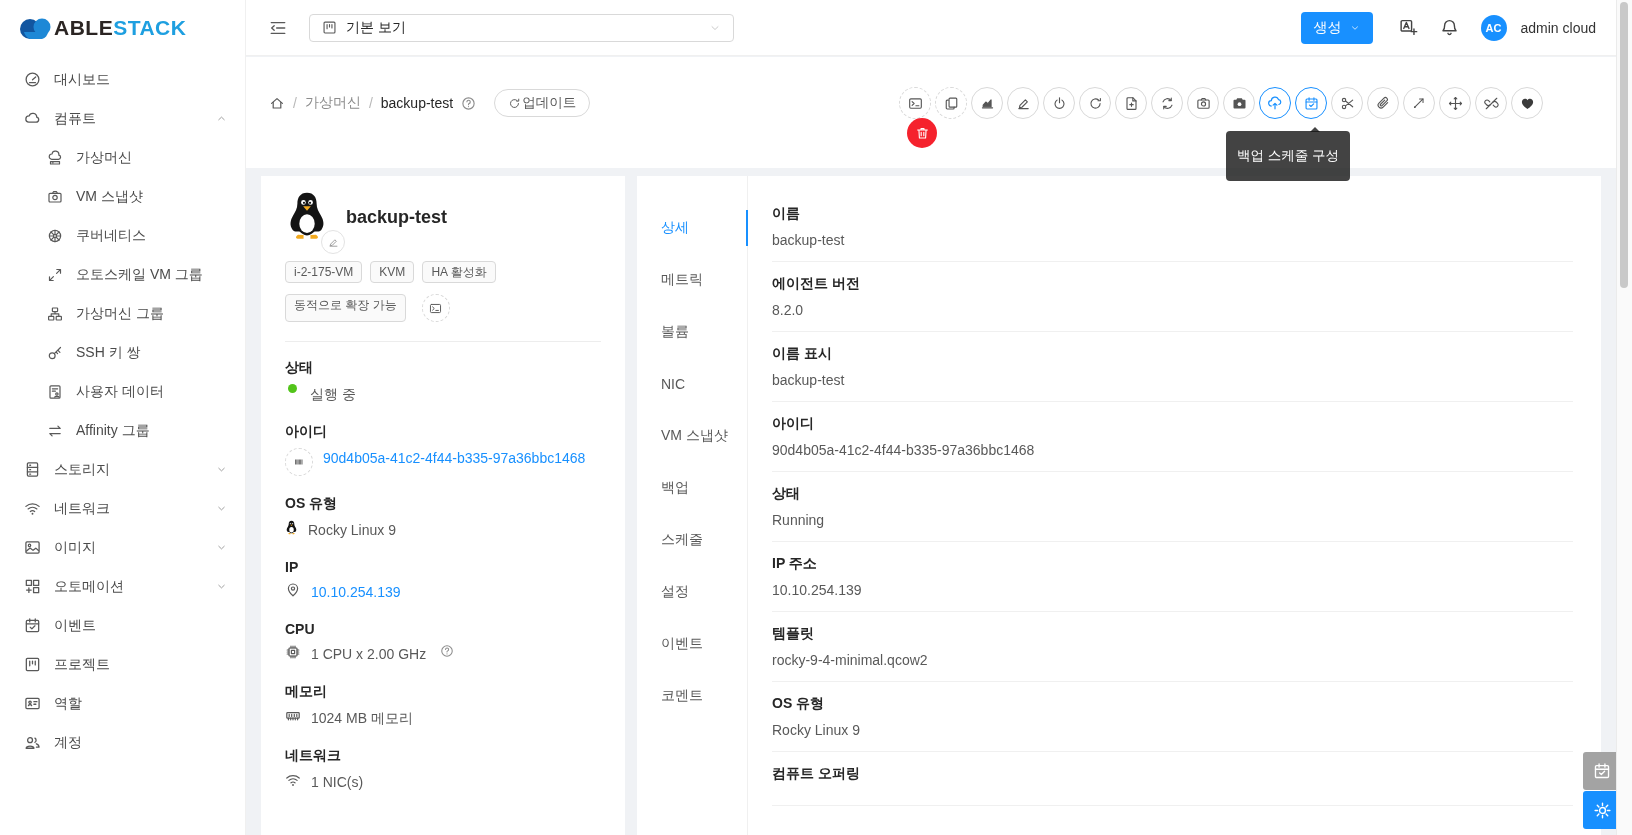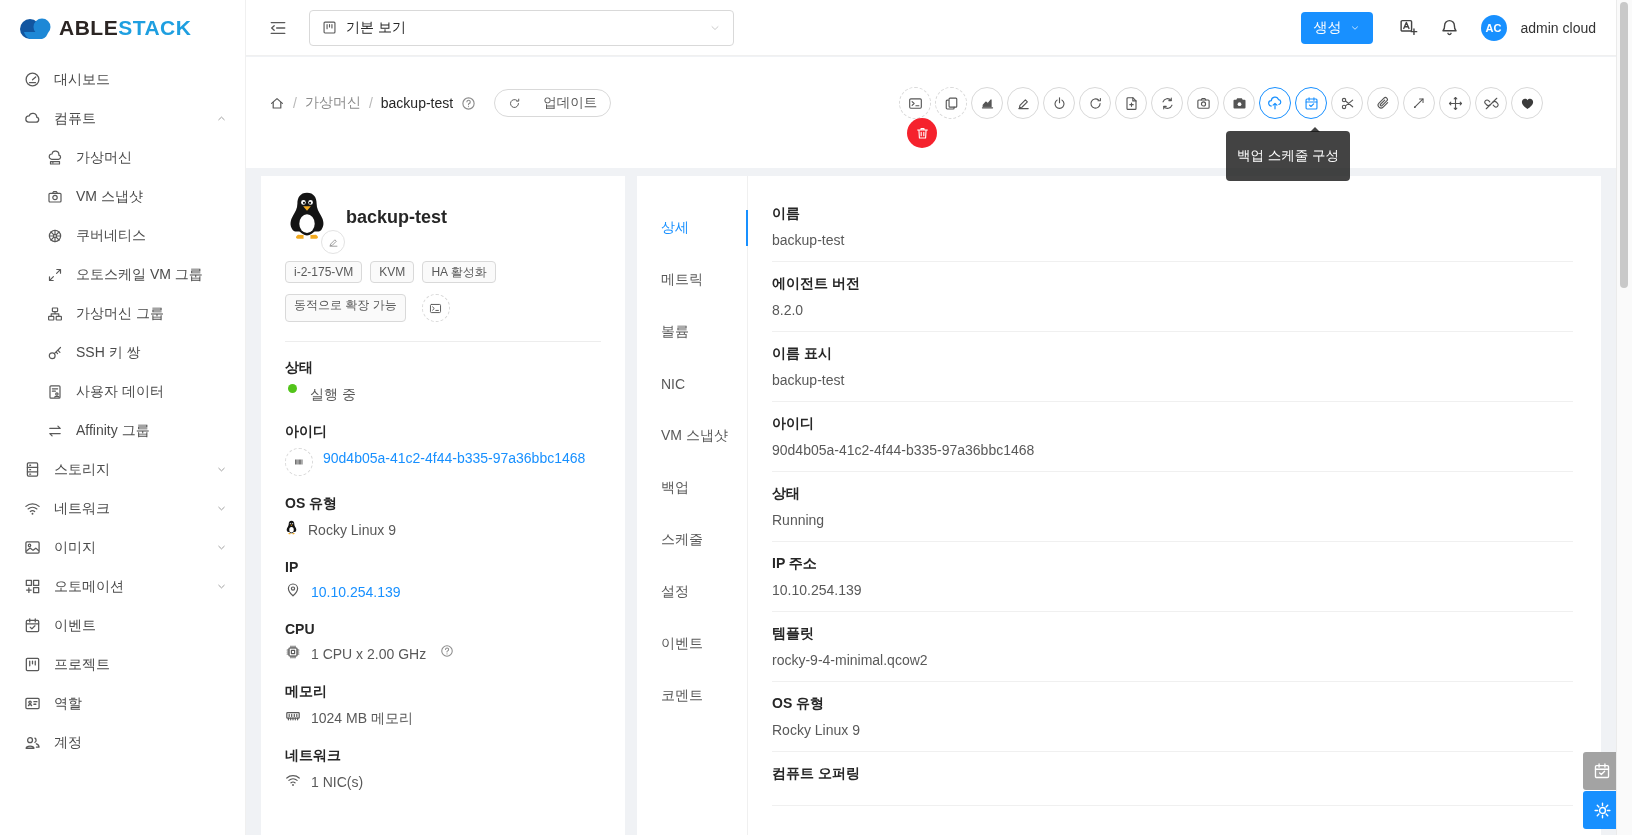--- a/index.html
+++ b/index.html
@@ -2,57 +2,57 @@
 <html><head>
 <meta charset="utf-8">
 <style>
   html,body{margin:0;padding:0;background:#e6e9ee}
   .app{position:relative;width:1632px;height:835px;background:#f0f2f5;overflow:hidden;
        font-family:"Liberation Sans",sans-serif;color:#262626;font-size:14px}
   svg.i{fill:none;stroke:currentColor;stroke-width:1.2;stroke-linecap:round;stroke-linejoin:round;display:block;flex-shrink:0}
 
   
   .sidebar{position:absolute;left:0;top:0;width:245px;height:100%;background:#fff;border-right:1px solid #f0f0f0;z-index:6}
-  .logo{height:56px;display:flex;align-items:center;padding-left:18px;gap:5px}
+  .logo{height:56px;display:flex;align-items:center;padding-left:18px;}
   .lg-able{font-size:21px;font-weight:800;color:#2b2523;letter-spacing:.5px}
   .lg-stack{font-size:21px;font-weight:800;color:#1e9fe0;letter-spacing:.5px}
   .menu{padding-top:4px}
   .mi{display:flex;align-items:center;height:39px;padding:0 18px 0 24px;color:#4b4b4b;cursor:pointer}
   .mi .ic{color:#595959;margin-right:13px;display:flex}
   .mi .ml{white-space:nowrap}
   .mi.sub{padding-left:47px}
   .mchev{margin-left:auto;color:#8c8c8c;display:flex}
   .rot180{transform:rotate(180deg)}
 
   
   .topbar{position:absolute;left:245px;top:0;width:1387px;height:56px;background:#fff;border-bottom:1px solid #f0f0f0;
           display:flex;align-items:center;padding:0 36px 0 24px;box-sizing:border-box;z-index:4}
   .fold{color:#595959;display:flex;cursor:pointer}
-  .viewsel{margin-left:22px;width:425px;height:36px;border:1px solid #d9d9d9;border-radius:4px;background:#fff;
+  .viewsel{margin-left:22px;width:425px;height:28px;border:1px solid #d9d9d9;border-radius:4px;background:#fff;
            display:flex;align-items:center;gap:9px;padding:0 12px;box-sizing:border-box;color:#262626;cursor:pointer}
   .viewsel .ic{color:#595959;display:flex}
   .viewsel .chev{margin-left:auto;color:#c4c4c4;display:flex}
   .tb-right{margin-left:auto;display:flex;align-items:center}
   .btn-create{height:32px;padding:0 13px;border:none;border-radius:4px;background:#1890ff;color:#fff;font-size:14px;
               font-family:inherit;display:flex;align-items:center;gap:8px;cursor:pointer}
   .tb-ic{color:#434343;display:flex;cursor:pointer}
   .avatar{width:26px;height:26px;border-radius:50%;background:#1890ff;color:#fff;font-size:11px;font-weight:700;
           display:flex;align-items:center;justify-content:center;cursor:pointer}
   .uname{margin-left:14px;color:#333;cursor:pointer}
 
   
   .crumbbar{position:absolute;left:245px;top:57px;width:1372px;height:111px;background:#fff;z-index:3}
   .bc{position:absolute;left:24px;top:32px;height:28px;display:flex;align-items:center;gap:8px;font-size:14px}
   .bc .home{color:#595959;display:flex;cursor:pointer}
   .bc .sep{color:#b9b9b9}
   .bc .lnk{color:#8c8c8c;cursor:pointer}
   .bc .cur{color:#262626}
   .bc .q{color:#8c8c8c;display:flex;cursor:pointer}
   .pill{margin-left:10px;height:28px;padding:0 13px;border:1px solid #d9d9d9;border-radius:15px;background:#fff;
-        display:flex;align-items:center;gap:22px;color:#595959;font-size:13.5px;font-family:inherit;cursor:pointer}
+        display:flex;align-items:center;gap:1px;color:#595959;font-size:13.5px;font-family:inherit;cursor:pointer}
   .actions{position:absolute;right:74px;top:30px;display:flex;gap:4px}
   .ab{width:32px;height:32px;border-radius:50%;border:1px solid #d9d9d9;background:#fff;color:#555;
       display:flex;align-items:center;justify-content:center;cursor:pointer;box-sizing:border-box;padding:0}
   .ab.dashed{border-style:dashed}
   .ab.blue{border-color:#1890ff;color:#1890ff}
   .ab.dark{color:#3b3b3b}
   .delete-fab{position:absolute;left:662px;top:61px;width:30px;height:30px;border-radius:50%;border:none;
               background:#f5222d;color:#fff;display:flex;align-items:center;justify-content:center;cursor:pointer}
   .tooltip{position:absolute;left:981px;top:74px;background:rgba(20,20,20,.8);color:#fff;font-size:13.5px;
            padding:16px 11px;border-radius:4px;white-space:nowrap;z-index:8}

